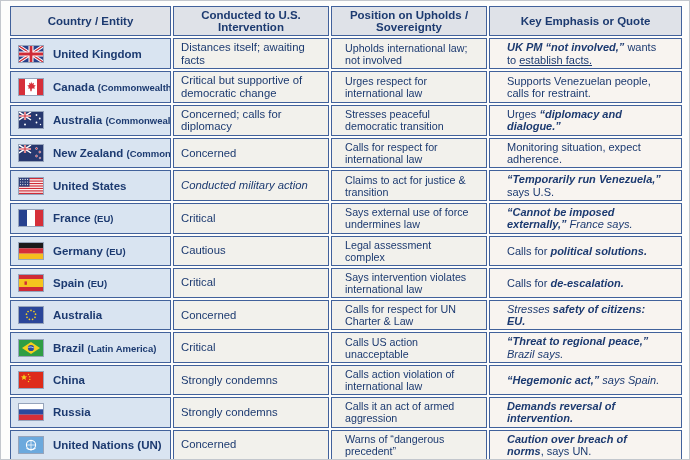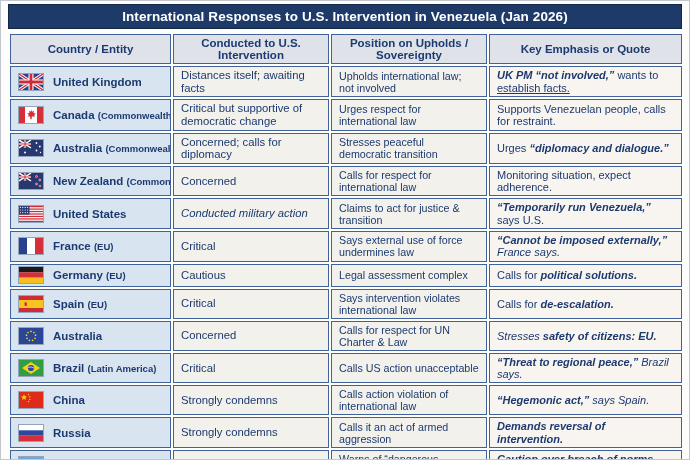--- a/index.html
+++ b/index.html
@@ -23,31 +23,30 @@
   tbody tr { height:23px; }
   tbody tr:nth-child(1) { height:26px; }
   tbody tr:nth-child(2) { height:30px; }
   td.c-country { background:var(--country_bg); padding:2px 4px 2px 8px; }
   .country-wrap { display:flex; align-items:center; }
   .flag { flex:0 0 24px; width:24px; height:16px; margin-right:10px; }
   .flag svg { display:block; width:24px; height:16px; outline:1px solid rgba(25,45,85,.35); }
   .ctext { font-size:11.5px; font-weight:700; line-height:1.05; white-space:nowrap; }
   .cqual { font-size:9.5px; font-weight:700; }
   td.c-resp  { background:var(--cell_bg);  font-size:11.3px; padding:2px 7px; line-height:1.12;margin-top:32px; }
-  td.c-pos   { background:var(--cell_bg);  font-size:10.7px; padding:2px 7px; line-height:1.12; }
-  td.c-quote { background:var(--quote_bg); font-size:11px;   padding:2px 7px; line-height:1.12; }
+  td.c-pos   { background:var(--cell_bg);  font-size:10.7px; padding:2px 13px; line-height:1.12; }
+  td.c-quote { background:var(--quote_bg); font-size:11px;   padding:2px 17px; line-height:1.12; }
   .i { font-style:italic; }
   .b { font-weight:700; }
   .u { text-decoration:underline; }
 </style>
 </head>
 <body>
 
 <div class="frame">
-  <div class="title-bar">International Responses to U.S. Intervention in Venezuela (Jan 2026)</div>
   <table class="resp">
     <colgroup>
       <col style="width:161px">
         <col style="width:156px">
         <col style="width:156px">
         <col style="width:193px">
     </colgroup>
     <thead>
       <tr>
         <th>Country / Entity</th>

